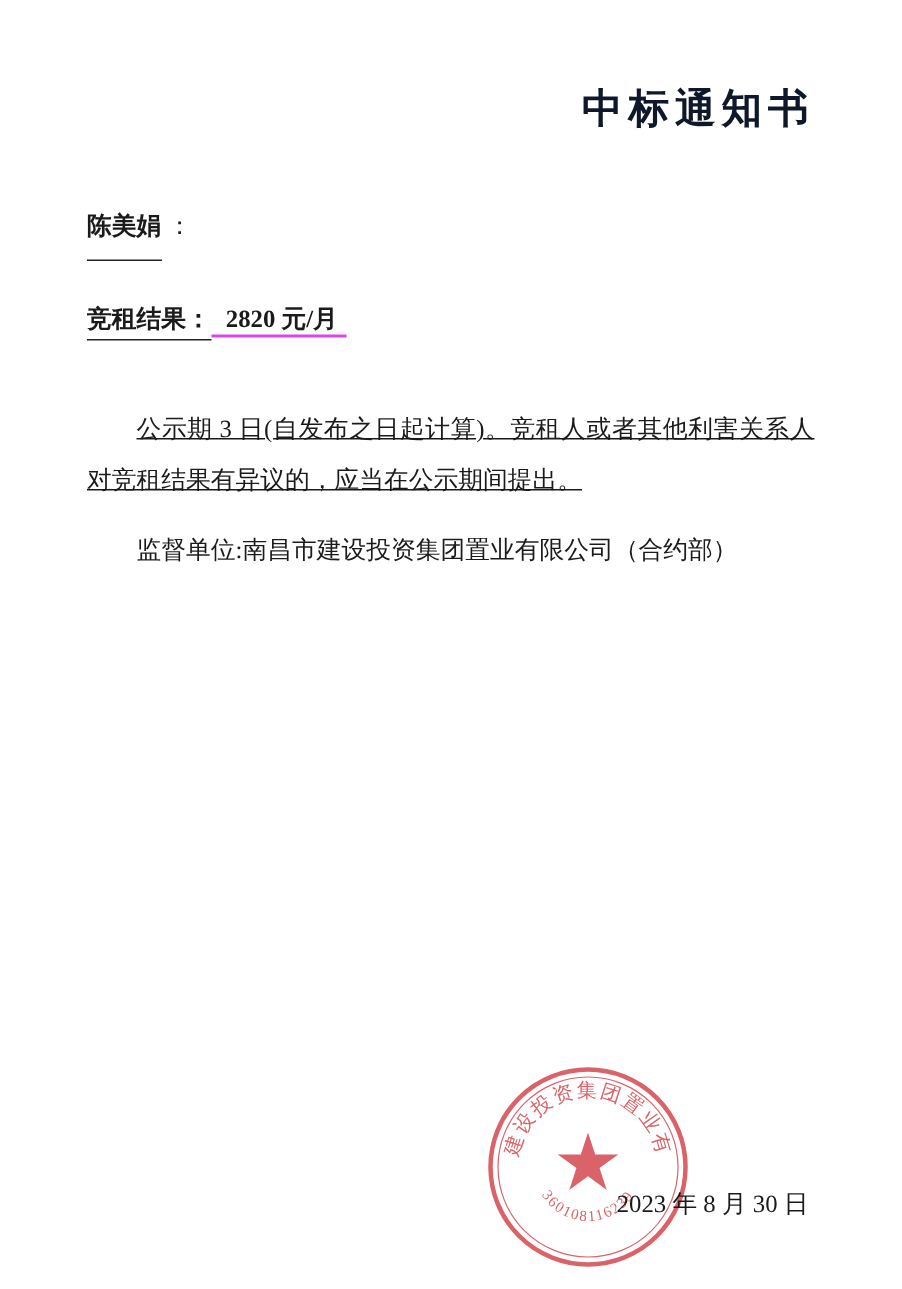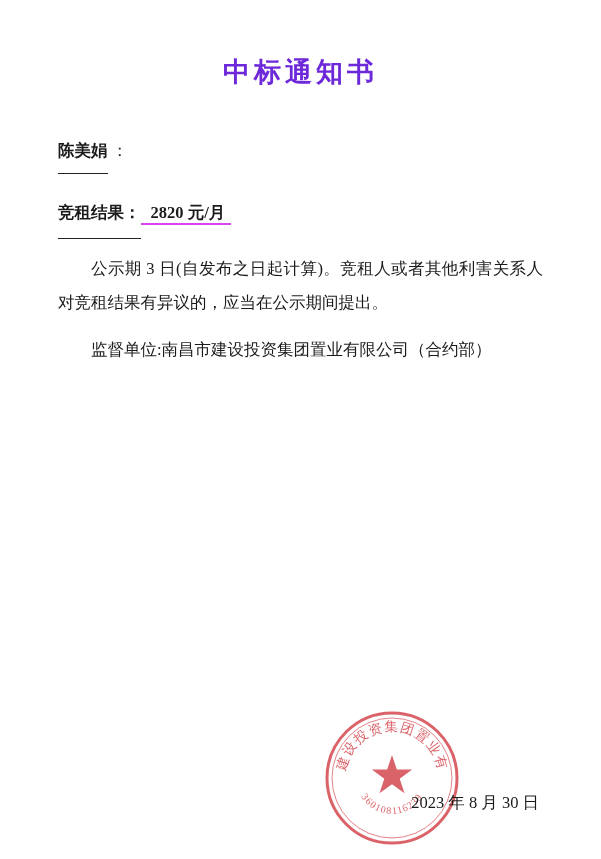--- a/index.html
+++ b/index.html
@@ -16,27 +16,27 @@
     overflow: hidden;
   }
   .page {
     position: relative;
     width: 601px;
     height: 859px;
     box-sizing: border-box;
     padding: 0 58px;
   }
   .doc-title {
-    text-align: center;
+    text-align: right;
     font-size: 27px;
     letter-spacing: 4px;
     font-weight: 700;
     margin-top: 54px;
     margin-bottom: 0;
-    color: #6d28d9;
+    color: #0f172a;
   }
   .salutation {
     margin-top: 48px;
     font-size: 16.5px;
     line-height: 1.6;
   }
   .salutation .name {
     border-bottom: 1px solid #222;
     padding-bottom: 13px;
     font-weight: 700;
@@ -57,34 +57,35 @@
     font-weight: 700;
   }
   .result-line {
     margin-top: 34px;
     font-size: 16.5px;
     line-height: 1.8;
   }
   .result-label {
     border-bottom: 1px solid #222;
     font-weight: 700;
-    padding-bottom: 16px;
+    padding-bottom: 4px;
   }
   .result-value {
     border-bottom: 2px solid #d946ef;
     font-weight: 700;
     padding: 0 6px 1px 10px;
   }
   .notice-para {
-    margin-top: 24px;
+    margin-top: 41px;
     font-size: 16.5px;
     line-height: 2.05;
     text-align: justify;
     text-justify: inter-ideograph;
     text-indent: 2em;
+    text-decoration: underline;
   }
   .contact-line {
     margin-top: 14px;
     font-size: 16.5px;
     line-height: 1.95;
     text-indent: 2em;
   }
   .contact-line.second {
     margin-top: 0;
   }

